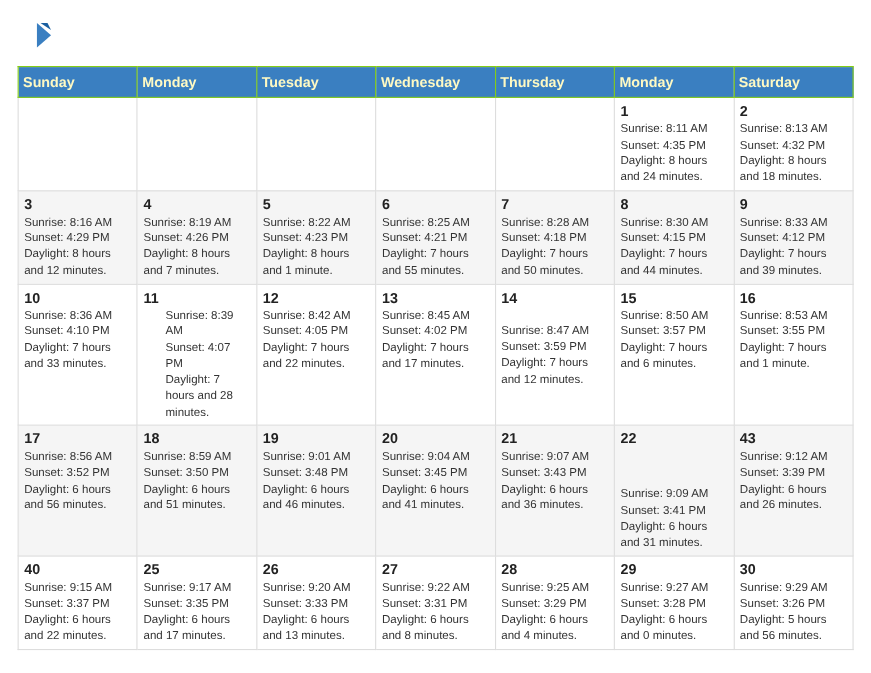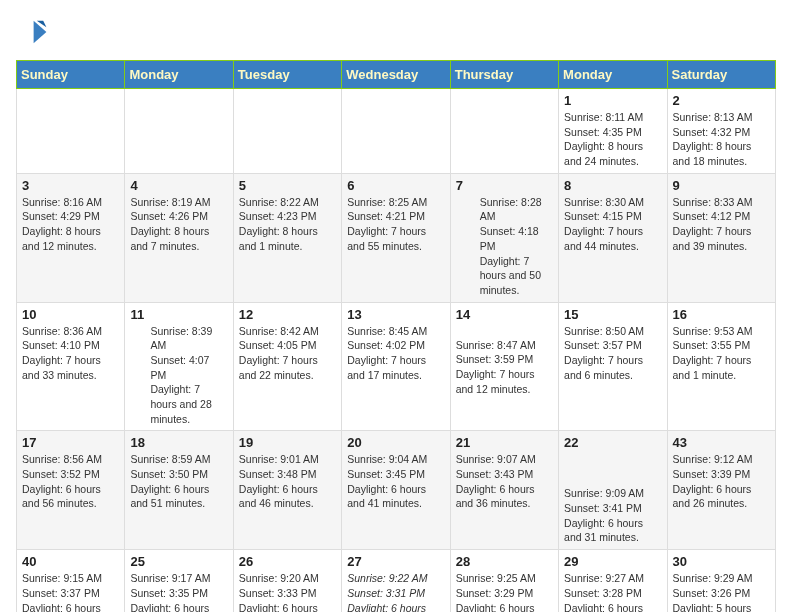--- a/index.html
+++ b/index.html
@@ -163,21 +163,21 @@
 Daylight: 8 hours and 1 minute.</div>
         </td>
         <td>
           <span class="day-number">6</span>
           <div class="day-info" style="white-space: pre-line;">Sunrise: 8:25 AM
 Sunset: 4:21 PM
 Daylight: 7 hours and 55 minutes.</div>
         </td>
         <td>
           <span class="day-number">7</span>
-          <div class="day-info" style="white-space: pre-line; margin-left: 24px;">Sunrise: 8:28 AM
+          <div class="day-info" style="white-space: pre-line;">Sunrise: 8:28 AM
 Sunset: 4:18 PM
 Daylight: 7 hours and 50 minutes.</div>
         </td>
         <td>
           <span class="day-number">8</span>
           <div class="day-info" style="white-space: pre-line;">Sunrise: 8:30 AM
 Sunset: 4:15 PM
 Daylight: 7 hours and 44 minutes.</div>
         </td>
         <td>
@@ -219,21 +219,21 @@
 Daylight: 7 hours and 12 minutes.</div>
         </td>
         <td>
           <span class="day-number">15</span>
           <div class="day-info" style="white-space: pre-line;">Sunrise: 8:50 AM
 Sunset: 3:57 PM
 Daylight: 7 hours and 6 minutes.</div>
         </td>
         <td>
           <span class="day-number">16</span>
-          <div class="day-info" style="white-space: pre-line;">Sunrise: 9:53 AM
+          <div class="day-info" style="white-space: pre-line;">Sunrise: 8:53 AM
 Sunset: 3:55 PM
 Daylight: 7 hours and 1 minute.</div>
         </td>
       </tr>
       <tr>
         <td>
           <span class="day-number">17</span>
           <div class="day-info" style="white-space: pre-line;">Sunrise: 8:56 AM
 Sunset: 3:52 PM
 Daylight: 6 hours and 56 minutes.</div>
@@ -289,21 +289,21 @@
 Daylight: 6 hours and 17 minutes.</div>
         </td>
         <td>
           <span class="day-number">26</span>
           <div class="day-info" style="white-space: pre-line;">Sunrise: 9:20 AM
 Sunset: 3:33 PM
 Daylight: 6 hours and 13 minutes.</div>
         </td>
         <td>
           <span class="day-number">27</span>
-          <div class="day-info" style="white-space: pre-line; font-style: italic;">Sunrise: 9:22 AM
+          <div class="day-info" style="white-space: pre-line;">Sunrise: 9:22 AM
 Sunset: 3:31 PM
 Daylight: 6 hours and 8 minutes.</div>
         </td>
         <td>
           <span class="day-number">28</span>
           <div class="day-info" style="white-space: pre-line;">Sunrise: 9:25 AM
 Sunset: 3:29 PM
 Daylight: 6 hours and 4 minutes.</div>
         </td>
         <td>

